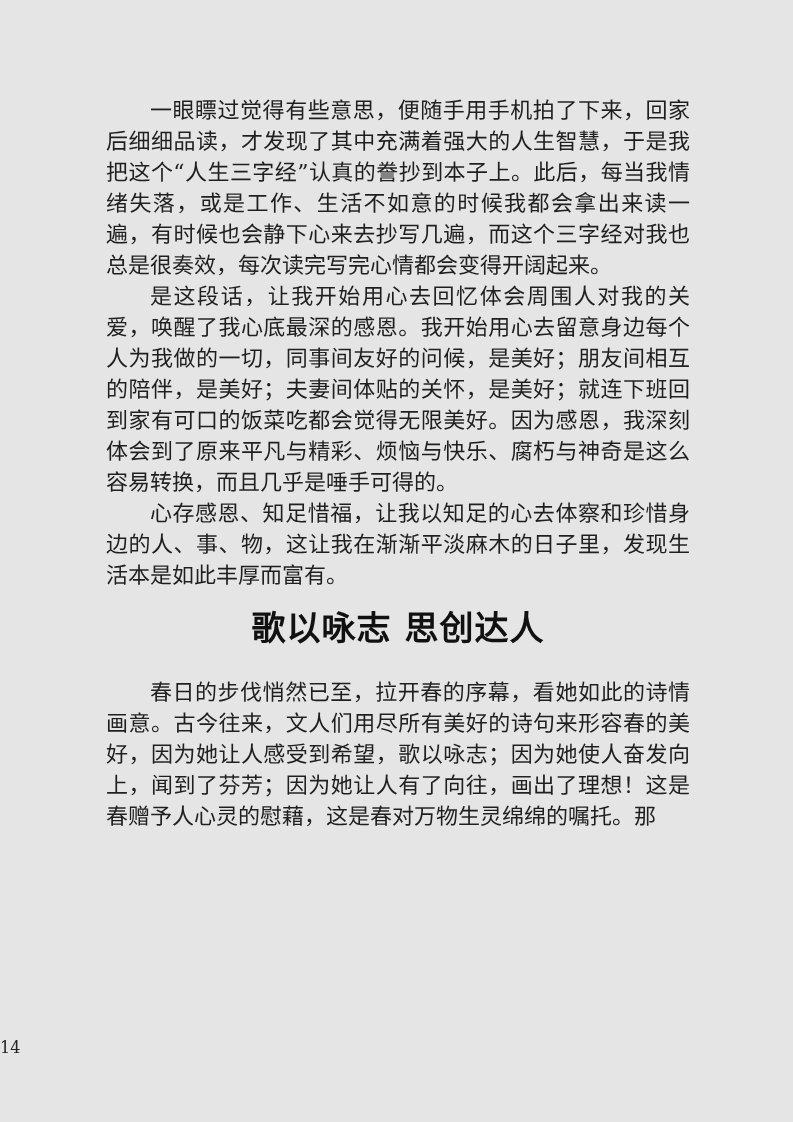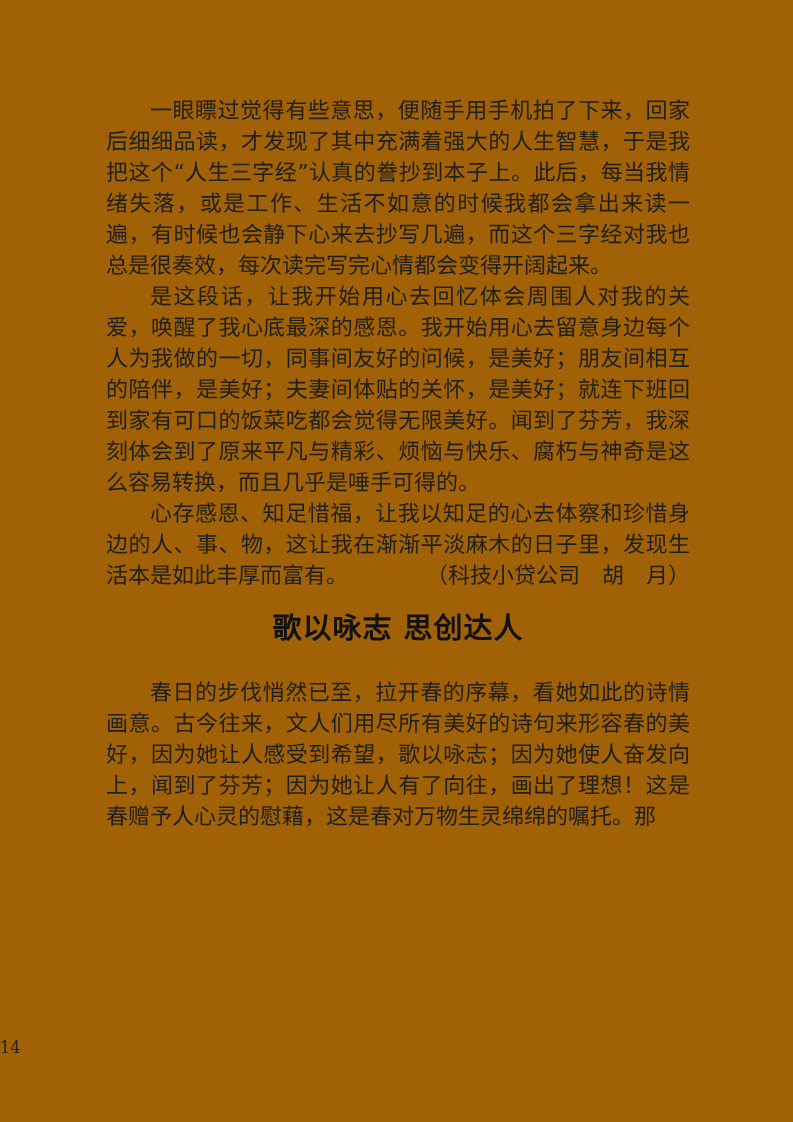--- a/index.html
+++ b/index.html
@@ -4,21 +4,21 @@
 <style>
   html, body {
     margin: 0;
     padding: 0;
     background: #ffffff;
   }
   .page {
     position: relative;
     width: 793px;
     height: 1122px;
-    background: #a16207;
+    background: #e5e5e5;
     overflow: hidden;
     font-family: "DejaVu Serif", "Liberation Serif", serif;
     color: #1f1f1f;
   }
   .content {
     position: absolute;
     left: 106px;
     top: 95px;
     width: 584px;
   }
@@ -36,21 +36,21 @@
     content: "";
     display: block;
     clear: both;
   }
   .attribution {
     float: right;
     text-indent: 0;
   }
   .section-title {
     margin: 19px 0 31px 0;
-    font-size: 29px;
+    font-size: 34px;
     line-height: 36px;
     font-weight: bold;
     text-align: center;
     letter-spacing: 1px;
     color: #111111;
     font-family: "DejaVu Sans", "Liberation Sans", sans-serif;
   }
   .page-number {
     position: absolute;
     left: 0;
@@ -65,23 +65,23 @@
 </style>
 </head>
 <body>
 
 <div class="page">
   <div class="content">
 
     <p class="para">一眼瞟过觉得有些意思，便随手用手机拍了下来，回家后细细品读，才发现了其中充满着强大的人生智慧，于是我把这个“人生三字经”认真的誊抄到本子上。此后，每当我情绪失落，或是工作、生活不如意的时候我都会拿出来读一遍，有时候也会静下心来去抄写几遍，而这个三字经对我也总是很奏效，每次读完写完心情都会变得开阔起来。</p>
 
 
-    <p class="para">是这段话，让我开始用心去回忆体会周围人对我的关爱，唤醒了我心底最深的感恩。我开始用心去留意身边每个人为我做的一切，同事间友好的问候，是美好；朋友间相互的陪伴，是美好；夫妻间体贴的关怀，是美好；就连下班回到家有可口的饭菜吃都会觉得无限美好。闻到了芬芳，我深刻体会到了原来平凡与精彩、烦恼与快乐、腐朽与神奇是这么容易转换，而且几乎是唾手可得的。</p>
+    <p class="para">是这段话，让我开始用心去回忆体会周围人对我的关爱，唤醒了我心底最深的感恩。我开始用心去留意身边每个人为我做的一切，同事间友好的问候，是美好；朋友间相互的陪伴，是美好；夫妻间体贴的关怀，是美好；就连下班回到家有可口的饭菜吃都会觉得无限美好。因为感恩，我深刻体会到了原来平凡与精彩、烦恼与快乐、腐朽与神奇是这么容易转换，而且几乎是唾手可得的。</p>
 
-    <p class="para"><span>心存感恩、知足惜福，让我以知足的心去体察和珍惜身边的人、事、物，这让我在渐渐平淡麻木的日子里，发现生活本是如此丰厚而富有。</span><span class="attribution">（科技小贷公司　胡　月）</span></p>
+    <p class="para"><span>心存感恩、知足惜福，让我以知足的心去体察和珍惜身边的人、事、物，这让我在渐渐平淡麻木的日子里，发现生活本是如此丰厚而富有。</span></p>
 
     <h2 class="section-title">歌以咏志 思创达人</h2>
 
     <p class="para">春日的步伐悄然已至，拉开春的序幕，看她如此的诗情画意。古今往来，文人们用尽所有美好的诗句来形容春的美好，因为她让人感受到希望，歌以咏志；因为她使人奋发向上，闻到了芬芳；因为她让人有了向往，画出了理想！这是春赠予人心灵的慰藉，这是春对万物生灵绵绵的嘱托。那</p>
 
   </div>
 
   <div class="page-number">14</div>
 </div>
 

